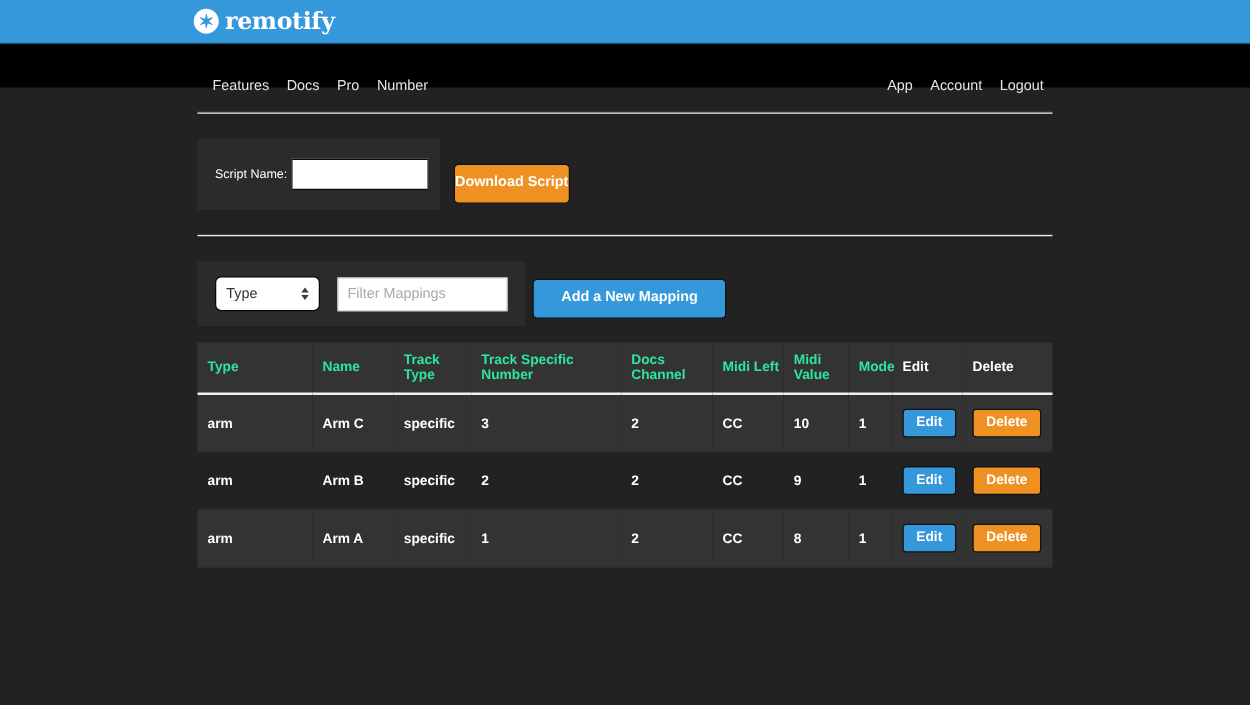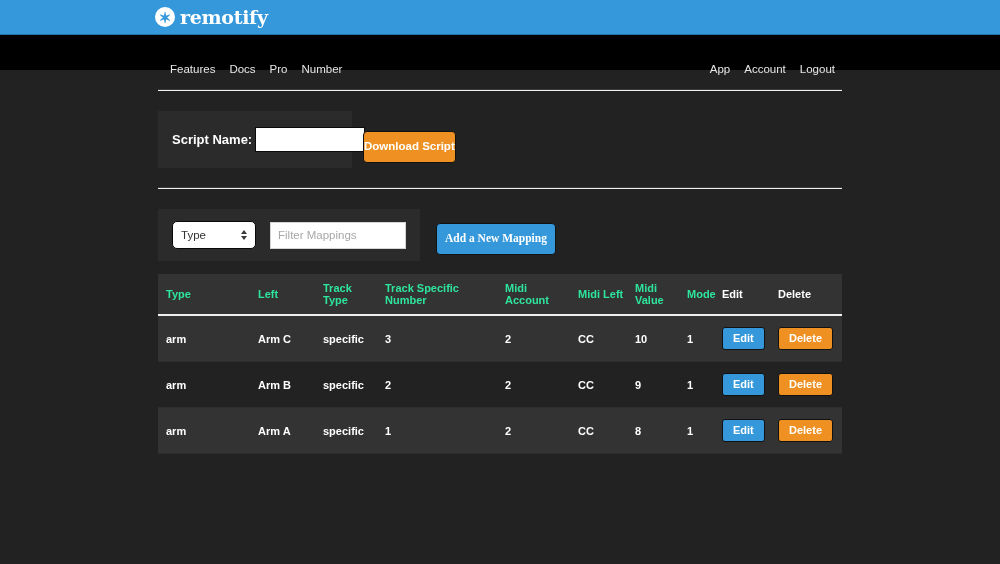--- a/index.html
+++ b/index.html
@@ -115,22 +115,22 @@
   }
 
   .panel-script {
     width: 194px;
     display: flex;
     align-items: center;
     padding: 16px 14px;
     margin-top: 20px;
   }
   .script-label {
-    font-size: 13px;
-    font-weight: bold;
+    font-size: 10px;
+    font-weight: normal;
     white-space: nowrap;
     margin-right: 3px;
   }
   .script-input {
     width: 110px;
     height: 25px;
     background: #ffffff;
     border: 1px solid #0b0b0b;
     outline: none;
     font-family: "Liberation Sans", sans-serif;
@@ -210,24 +210,23 @@
     outline: none;
     font-family: "Liberation Sans", sans-serif;
     font-size: 11.5px;
     color: #222;
     padding: 0 7px;
   }
   .filter-input::placeholder { color: #a8a8a8; }
 
   .btn-addmapping {
     position: absolute;
-    left: 278px;
+    left: 268px;
     top: 14px;
-    padding: 9px 8px;
-    font-family: Liberation Serif, serif;
+    padding: 9px 22px;
   }
 
   
   .table-wrap { width: 684px; margin-top: 13px; }
   table { width: 684px; border-collapse: collapse; table-layout: fixed; }
   thead tr { background: #333333; }
   thead th {
     color: #2ee59d;
     font-size: 11px;
     font-weight: bold;
@@ -317,24 +316,24 @@
         <input class="filter-input" type="text" placeholder="Filter Mappings" style="">
       </div>
       <button class="btn btn-blue btn-addmapping">Add a New Mapping</button>
     </div>
 
     <div class="table-wrap">
       <table>
         <thead>
           <tr>
             <th class="c-type">Type</th>
-            <th class="c-name">Left</th>
+            <th class="c-name">Name</th>
             <th class="c-ttype">Track Type</th>
             <th class="c-tnum">Track Specific Number</th>
-            <th class="c-mchan">Midi Account</th>
+            <th class="c-mchan">Docs Channel</th>
             <th class="c-mtype">Midi Left</th>
             <th class="c-mval">Midi Value</th>
             <th class="c-mode">Mode</th>
             <th class="c-edit plain">Edit</th>
             <th class="c-delete plain">Delete</th>
           </tr>
         </thead>
         <tbody id="table-body">
             <tr class="even">
               <td class="c-type">arm</td>

